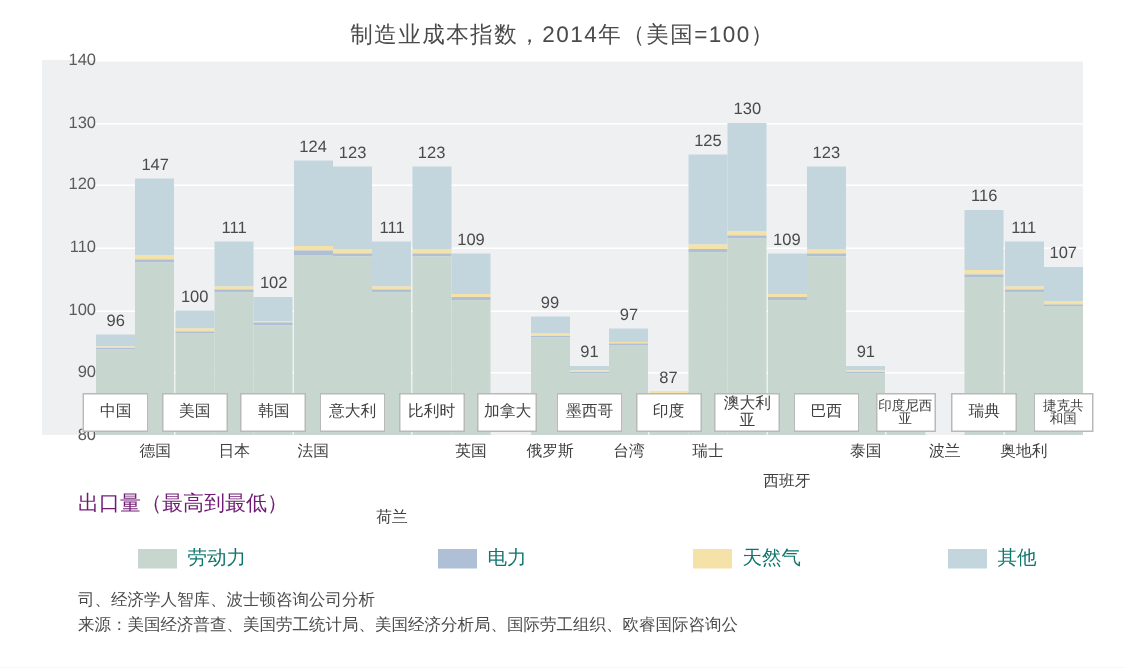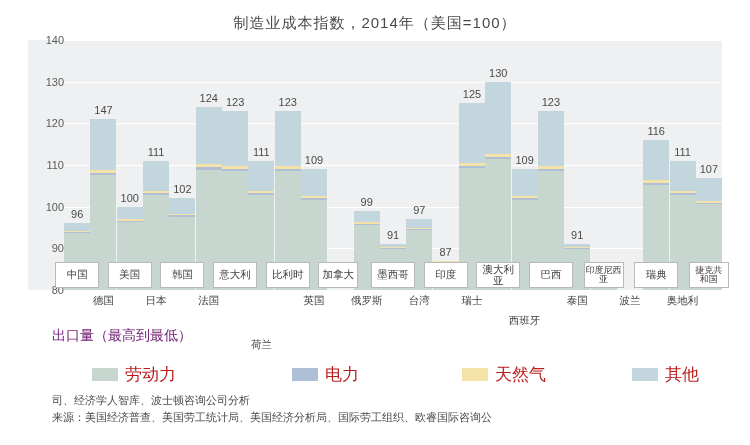--- a/index.html
+++ b/index.html
@@ -70,21 +70,21 @@
   }
 
   .exports-label{
     position:absolute;left:52px;top:327px;
     font-size:14px;color:#701a75;
   }
 
   .legend{position:absolute;left:62px;top:363px;width:660px;height:22px;}
   .legend-item{position:absolute;top:0;display:flex;align-items:center;}
   .legend-swatch{width:26px;height:13px;display:inline-block;margin-right:7px;}
-  .legend-text{font-size:17px;color:#b91c1c;}
+  .legend-text{font-size:13px;color:#0f766e;}
 
   .source{
     position:absolute;left:52px;top:392px;width:650px;
     font-size:11px;color:#4a4a4a;line-height:1.5;
   }
 </style>
 </head>
 <body>
 
 <div id="root">

